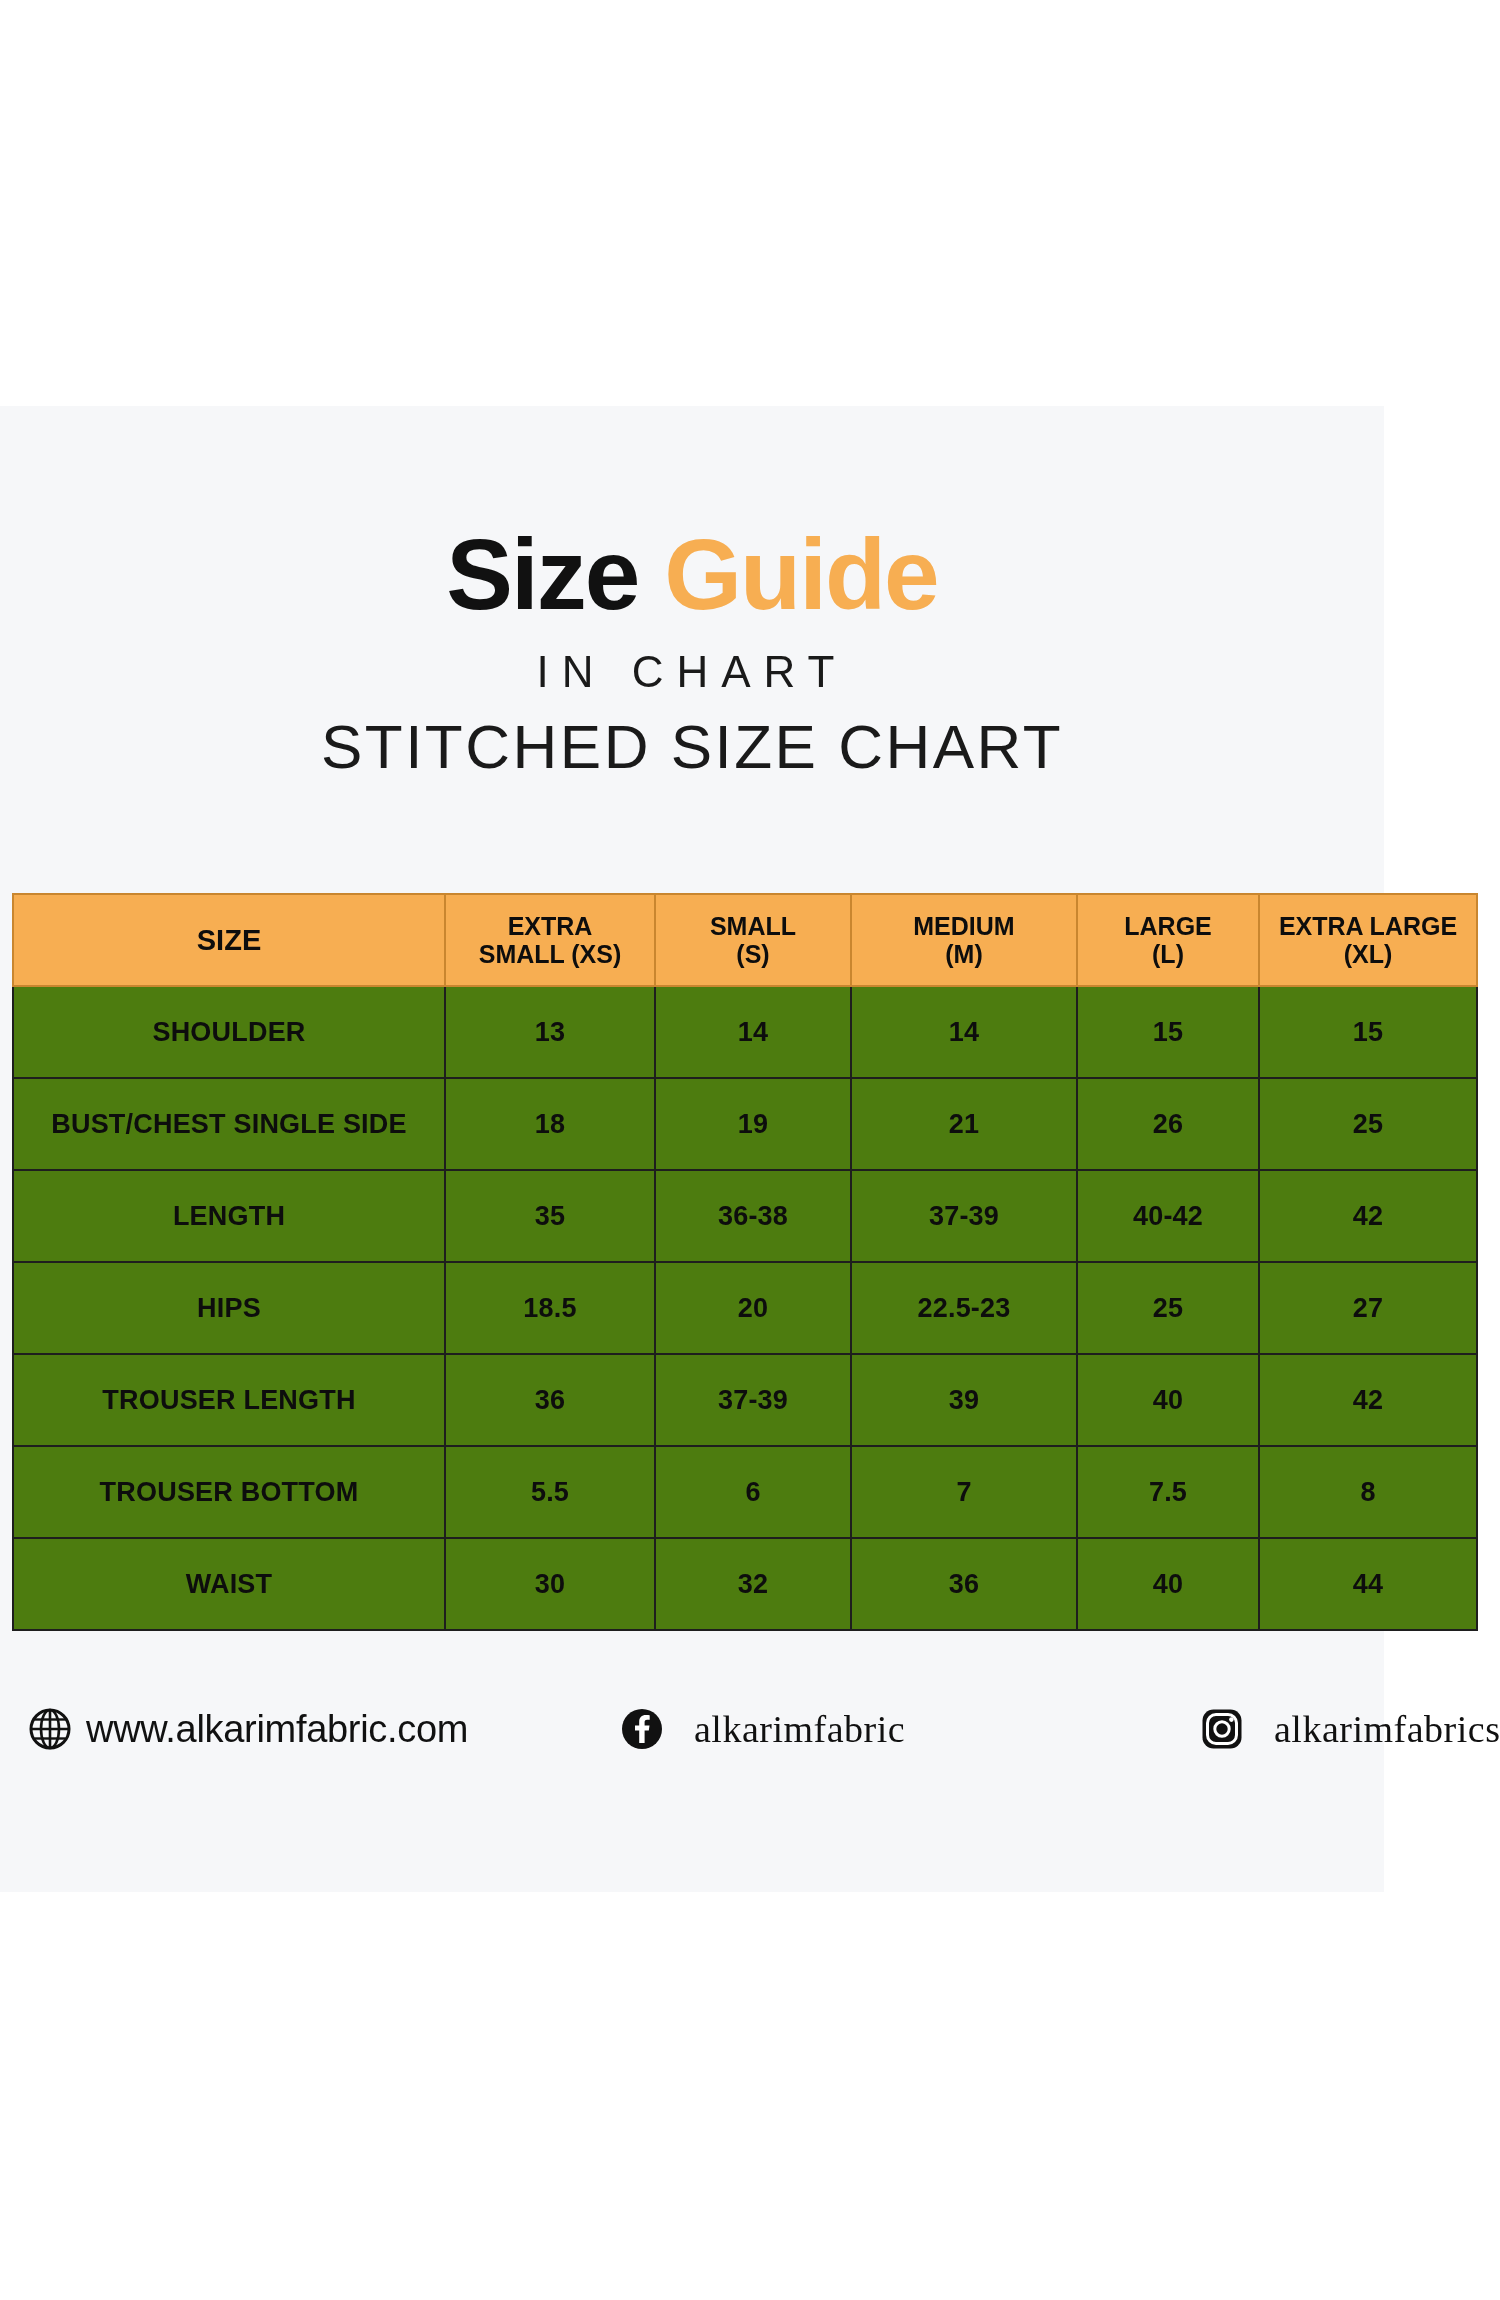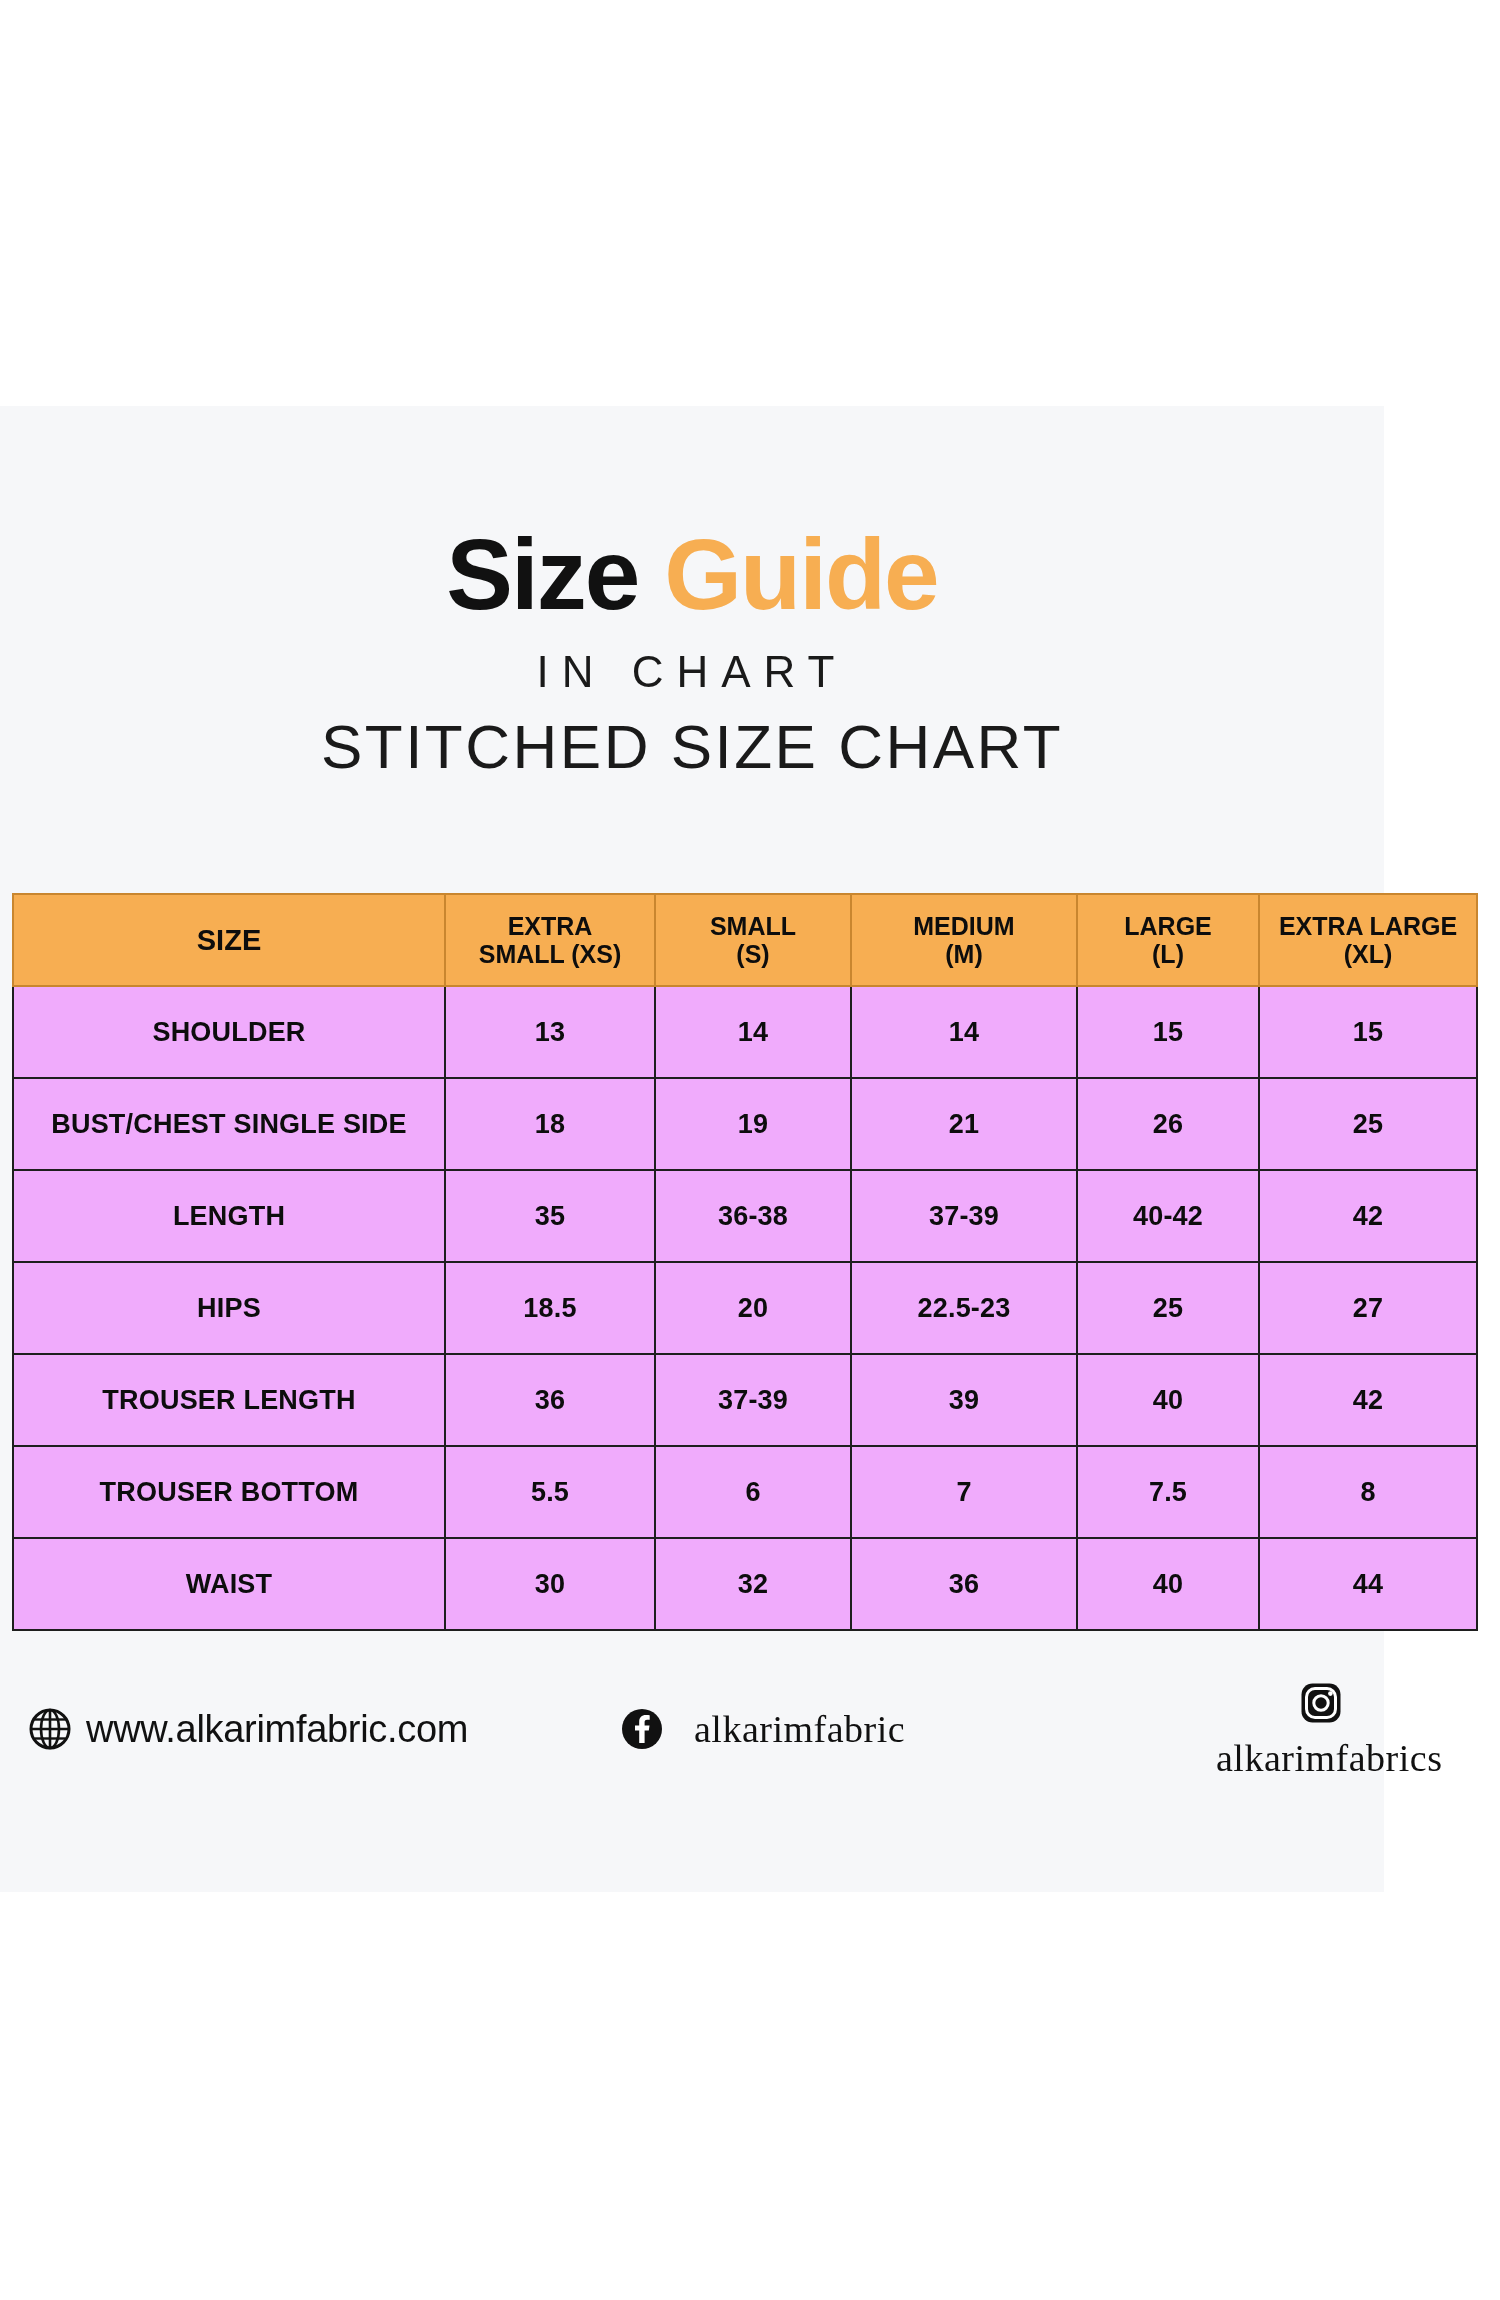--- a/index.html
+++ b/index.html
@@ -82,21 +82,21 @@
     font-size: 25px;
     font-weight: 700;
     line-height: 1.12;
     height: 88px;
     letter-spacing: 0px;
   }
   table.size-table thead th.col-size {
     font-size: 29px;
   }
   table.size-table tbody td {
-    background: #f0abfc;
+    background: #4d7c0f;
     height: 88px;
     font-size: 27px;
     font-weight: 700;
     letter-spacing: 0.2px;
   }
   table.size-table tbody td.row-label {
     font-size: 27px;
     font-weight: 700;
   }
   
@@ -118,21 +118,21 @@
     align-items: center;
   }
   .footer-item {
     display: flex;
     align-items: center;
     gap: 14px;
     color: #111111;
   }
   .footer-item.web  { position: absolute; left: 28px; }
   .footer-item.fb   { position: absolute; left: 620px; }
-  .footer-item.ig   { position: absolute; left: 1200px; flex-direction: column; }
+  .footer-item.ig   { position: absolute; left: 1200px; }
 
   .footer-label {
     font-size: 38px;
     line-height: 1;
     white-space: nowrap;
   }
   .footer-item.web .footer-label {
     font-family: "Liberation Sans", sans-serif;
     letter-spacing: -0.3px;
   }

